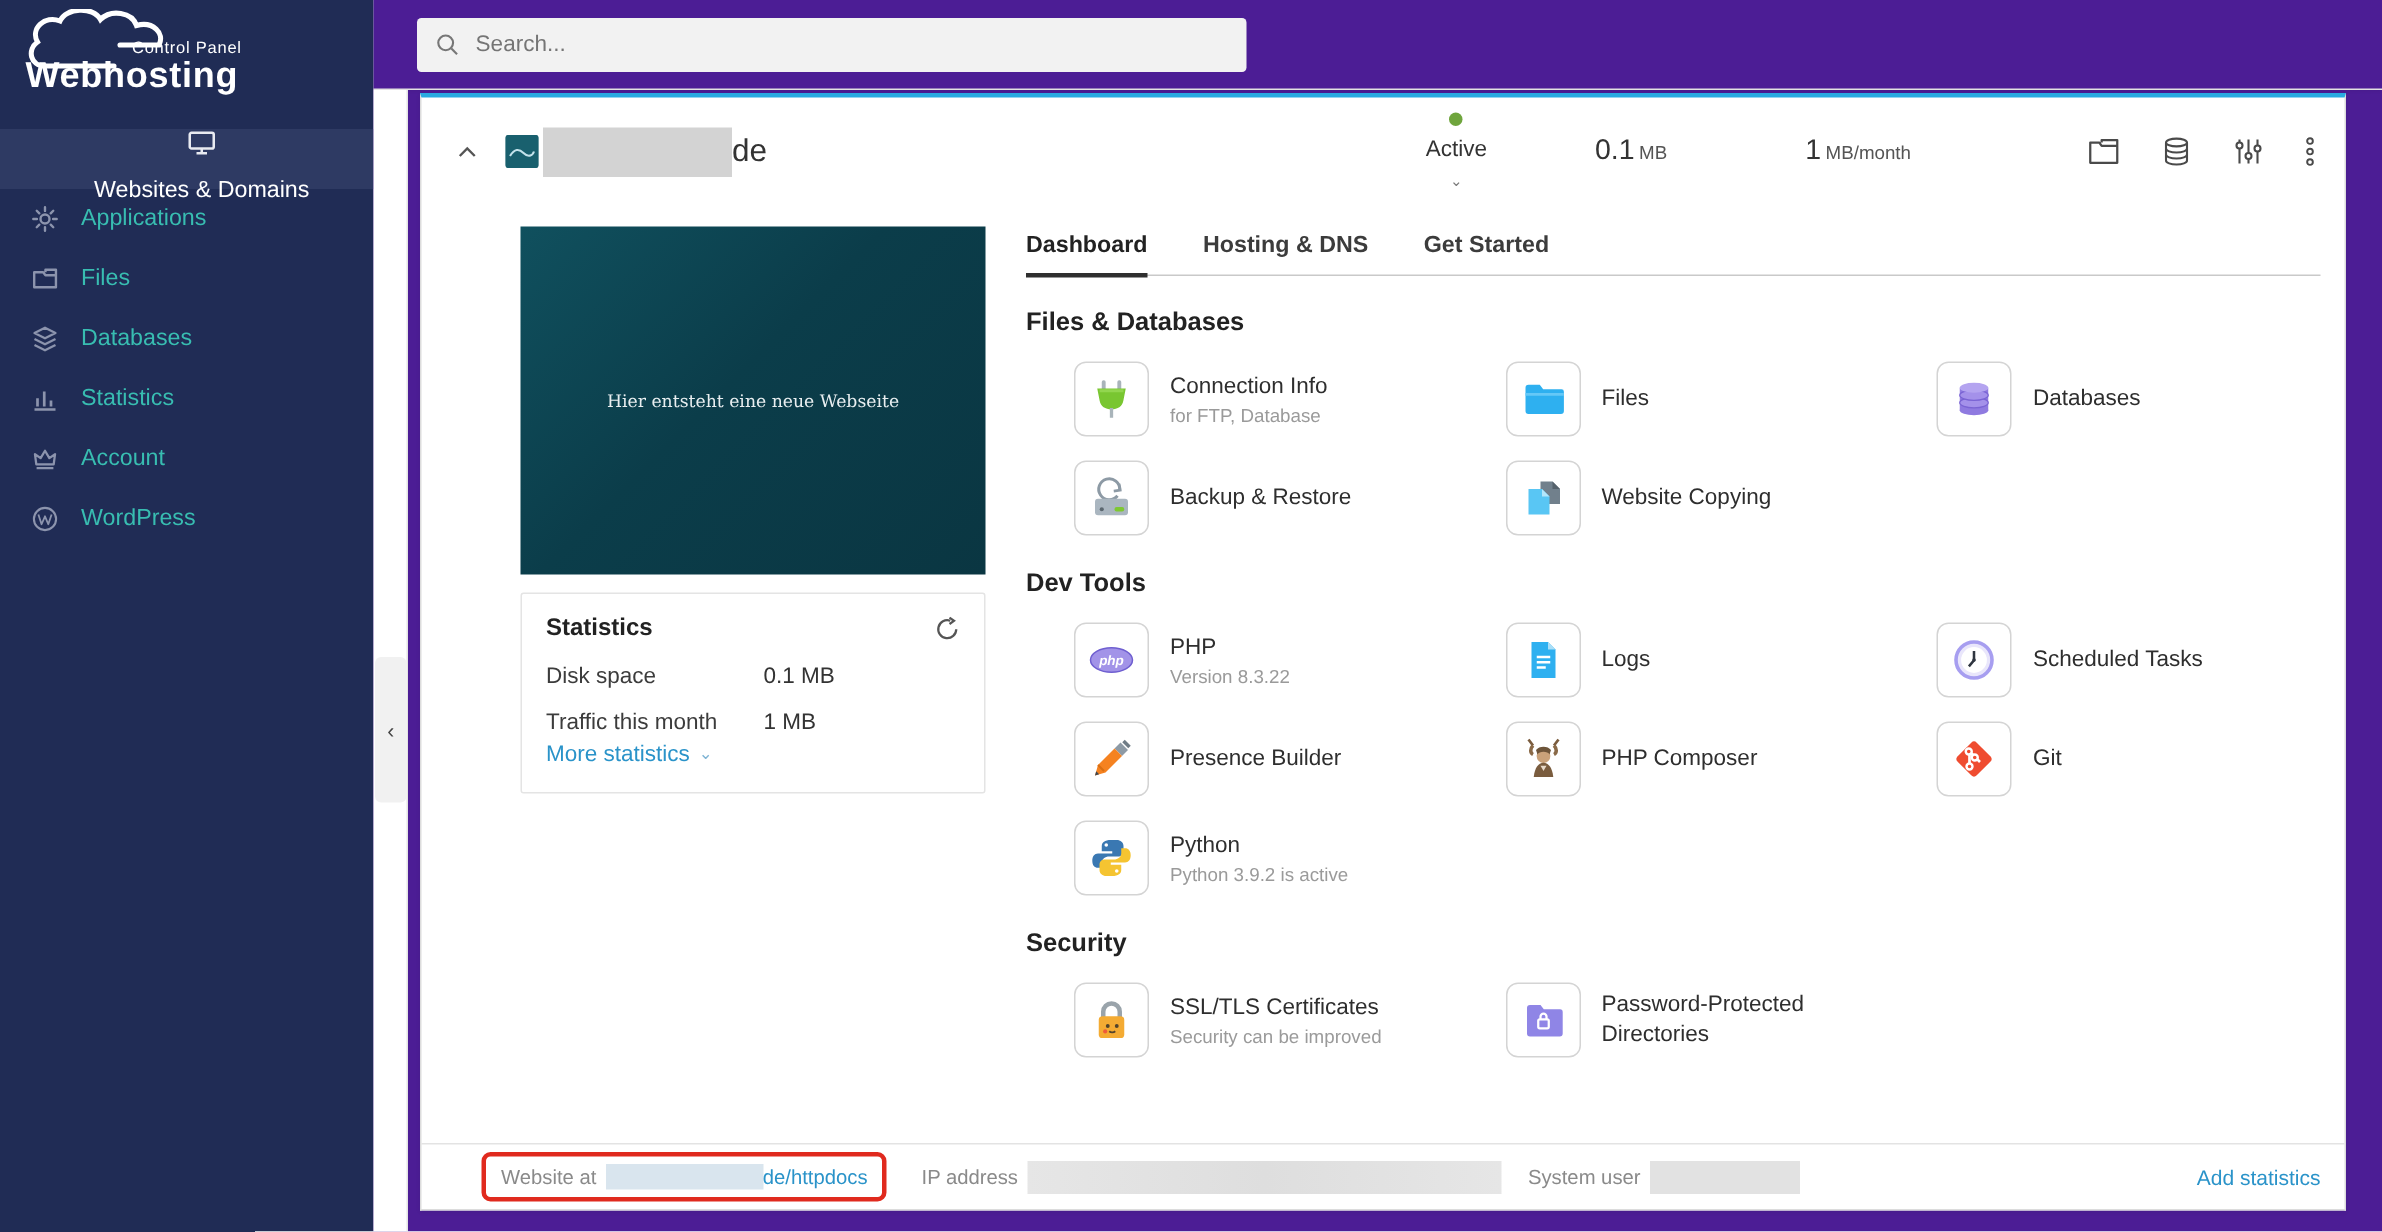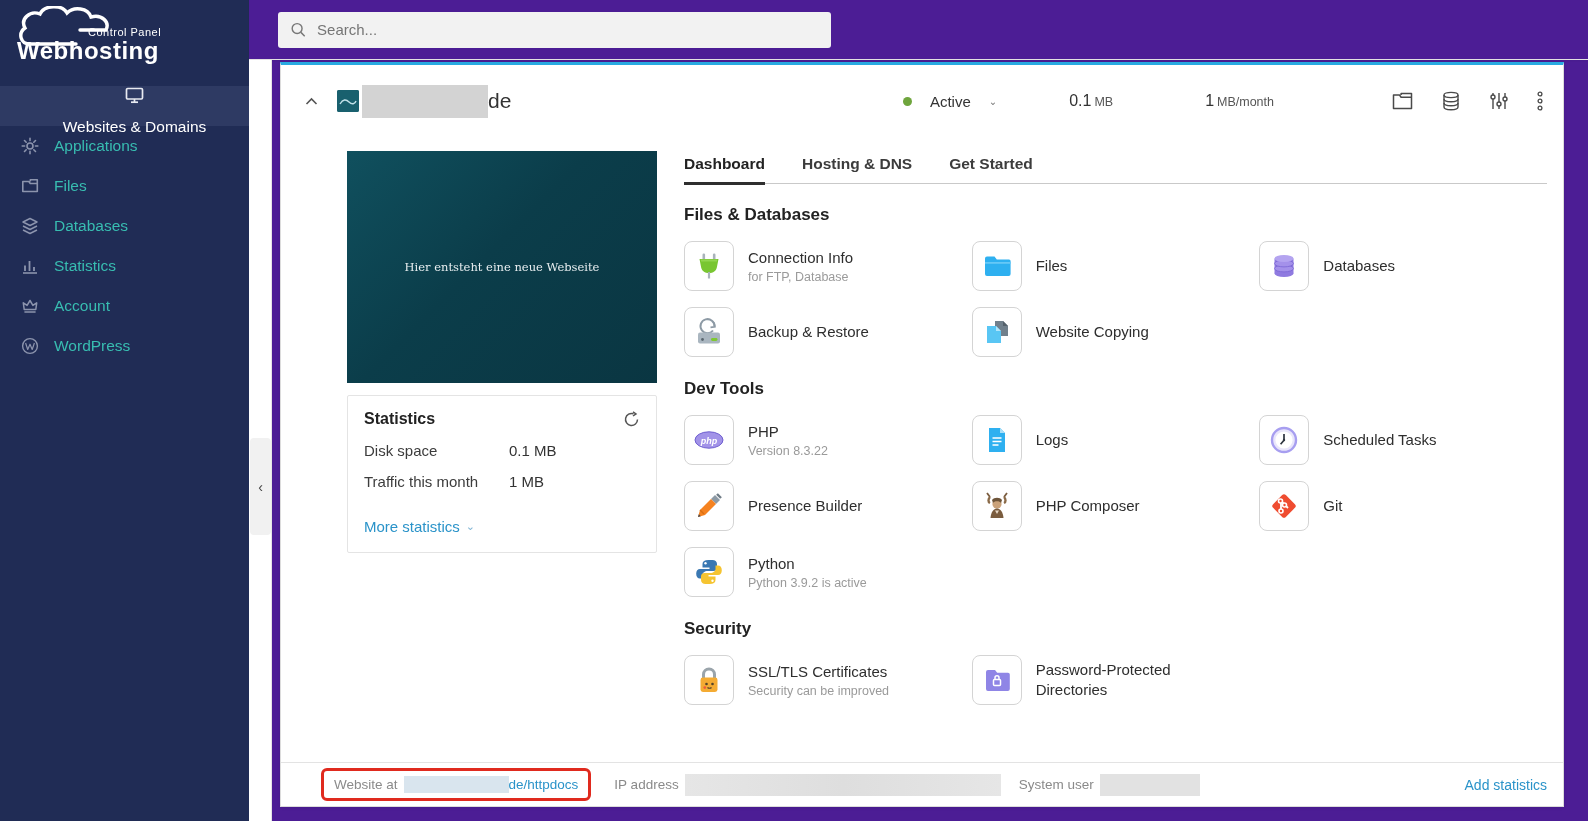--- a/index.html
+++ b/index.html
@@ -28,49 +28,49 @@
   .collapse-handle { position:absolute; left:1px; top:378px; width:21px; height:97px; background:#f1f1f1; border-radius:4px; display:flex; align-items:center; justify-content:center; color:#444; font-size:14px; cursor:pointer; }
 
   
   .card { position:relative; margin-left:4px; height:745px; border:1px solid #dcdcdc; border-top:3px solid #29aae1; background:#fff; box-shadow:0 1px 3px rgba(0,0,0,.08); display:flex; flex-direction:column; }
   .card-header { display:flex; align-items:center; height:72px; padding:0 20px 0 24px; flex-shrink:0; }
   .chev-up { color:#555; font-size:13px; cursor:pointer; width:20px; }
   .favicon { width:22px; height:22px; background:#19606e; border-radius:2px; margin-left:12px; flex-shrink:0; }
   .redacted { background:#d3d3d3; display:inline-block; }
   .domain-redacted { width:126px; height:33px; margin-left:3px; }
   .domain-suffix { font-size:21px; color:#333; }
-  .status { margin-left:auto; display:flex; align-items:center; gap:18px; cursor:pointer; }
+  .status { margin-left:auto; display:flex; align-items:center; gap:7px; cursor:pointer;flex-direction:column; }
   .dot { width:9px; height:9px; border-radius:50%; background:#6fa53d; }
   .status-label { font-size:15px; color:#333; }
   .chev-dn { color:#777; font-size:10px; }
   .hdr-metric { font-size:12.5px; color:#555; white-space:nowrap; }
-  .hdr-metric b { font-size:16px; font-weight:normal; color:#333; margin-right:3px; }
+  .hdr-metric b { font-size:19px; font-weight:normal; color:#333; margin-right:3px; }
   .m1 { margin-left:72px; } .m2 { margin-left:92px; }
   .hdr-icons { margin-left:118px; display:flex; align-items:center; gap:28px; color:#4a4a4a; }
   .hdr-icons .hic { cursor:pointer; display:flex; }
 
   .card-body { flex:1; display:flex; gap:27px; padding:14px 16px 0 66px; overflow:hidden; }
   .left-col { width:310px; flex-shrink:0; }
   .preview { height:232px; background:linear-gradient(135deg,#10505e 0%,#0b3d4a 45%,#0a3642 100%); display:flex; align-items:center; justify-content:center; }
   .preview span { color:#e8eef0; font-family:"DejaVu Serif", serif; font-size:11.5px; }
   .stats-card { margin-top:12px; border:1px solid #e4e4e4; border-radius:2px; padding:14px 16px 16px; }
   .stats-head { display:flex; align-items:center; justify-content:space-between; }
   .stats-title { font-size:16px; font-weight:bold; color:#222; }
   .refresh { color:#555; cursor:pointer; display:flex; }
   .stats-row { display:flex; margin-top:14px; font-size:15px; color:#333; }
   .stats-row .lbl { width:145px; color:#3c3c3c; }
-  .more-link { margin-top:28px; font-size:15px; color:#2a93c9; cursor:pointer; display:inline-flex; align-items:center; gap:6px; }
+  .more-link { margin-top:4px; font-size:15px; color:#2a93c9; cursor:pointer; display:inline-flex; align-items:center; gap:6px; }
 
   .right-col { flex:1; }
   .tabs { display:flex; gap:37px; border-bottom:1px solid #c9c9c9; }
   .tab { font-size:15.5px; font-weight:600; color:#3c3c3c; padding:4px 0 9px; cursor:pointer; }
   .tab.active { color:#222; border-bottom:3px solid #2f2f2f; margin-bottom:-2px; }
   .section-title { font-size:17px; font-weight:bold; color:#222; margin:21px 0 15px; }
   .grid { display:grid; grid-template-columns:repeat(3,1fr); row-gap:14px; }
-  .gitem { display:flex; align-items:center; gap:14px; cursor:pointer; min-height:52px; }
+  .gitem { display:flex; align-items:center; gap:14px; cursor:pointer; min-height:52px;margin-left:32px; }
   .tile { width:50px; height:50px; border:1px solid #d4d4d4; border-radius:8px; background:#fff; display:flex; align-items:center; justify-content:center; flex-shrink:0; }
   .gtext { display:flex; flex-direction:column; justify-content:center; max-width:205px; }
   .glabel { font-size:15px; color:#2e2e2e; line-height:1.35; }
   .gsub { font-size:12.5px; color:#9a9a9a; margin-top:2px; }
 
   .card-footer { flex-shrink:0; border-top:1px solid #e3e3e3; height:44px; display:flex; align-items:center; padding:0 16px 0 40px; font-size:13.5px; color:#8a8a8a; }
   .website-box { display:flex; align-items:center; border:3px solid #e02a1e; border-radius:6px; padding:5px 10px; margin-right:21px; }
   .website-redacted { width:105px; height:17px; background:#d9e5ee; margin-left:6px; }
   .link { color:#2a93c9; cursor:pointer; }
   .ip-label { margin-left:2px; }

